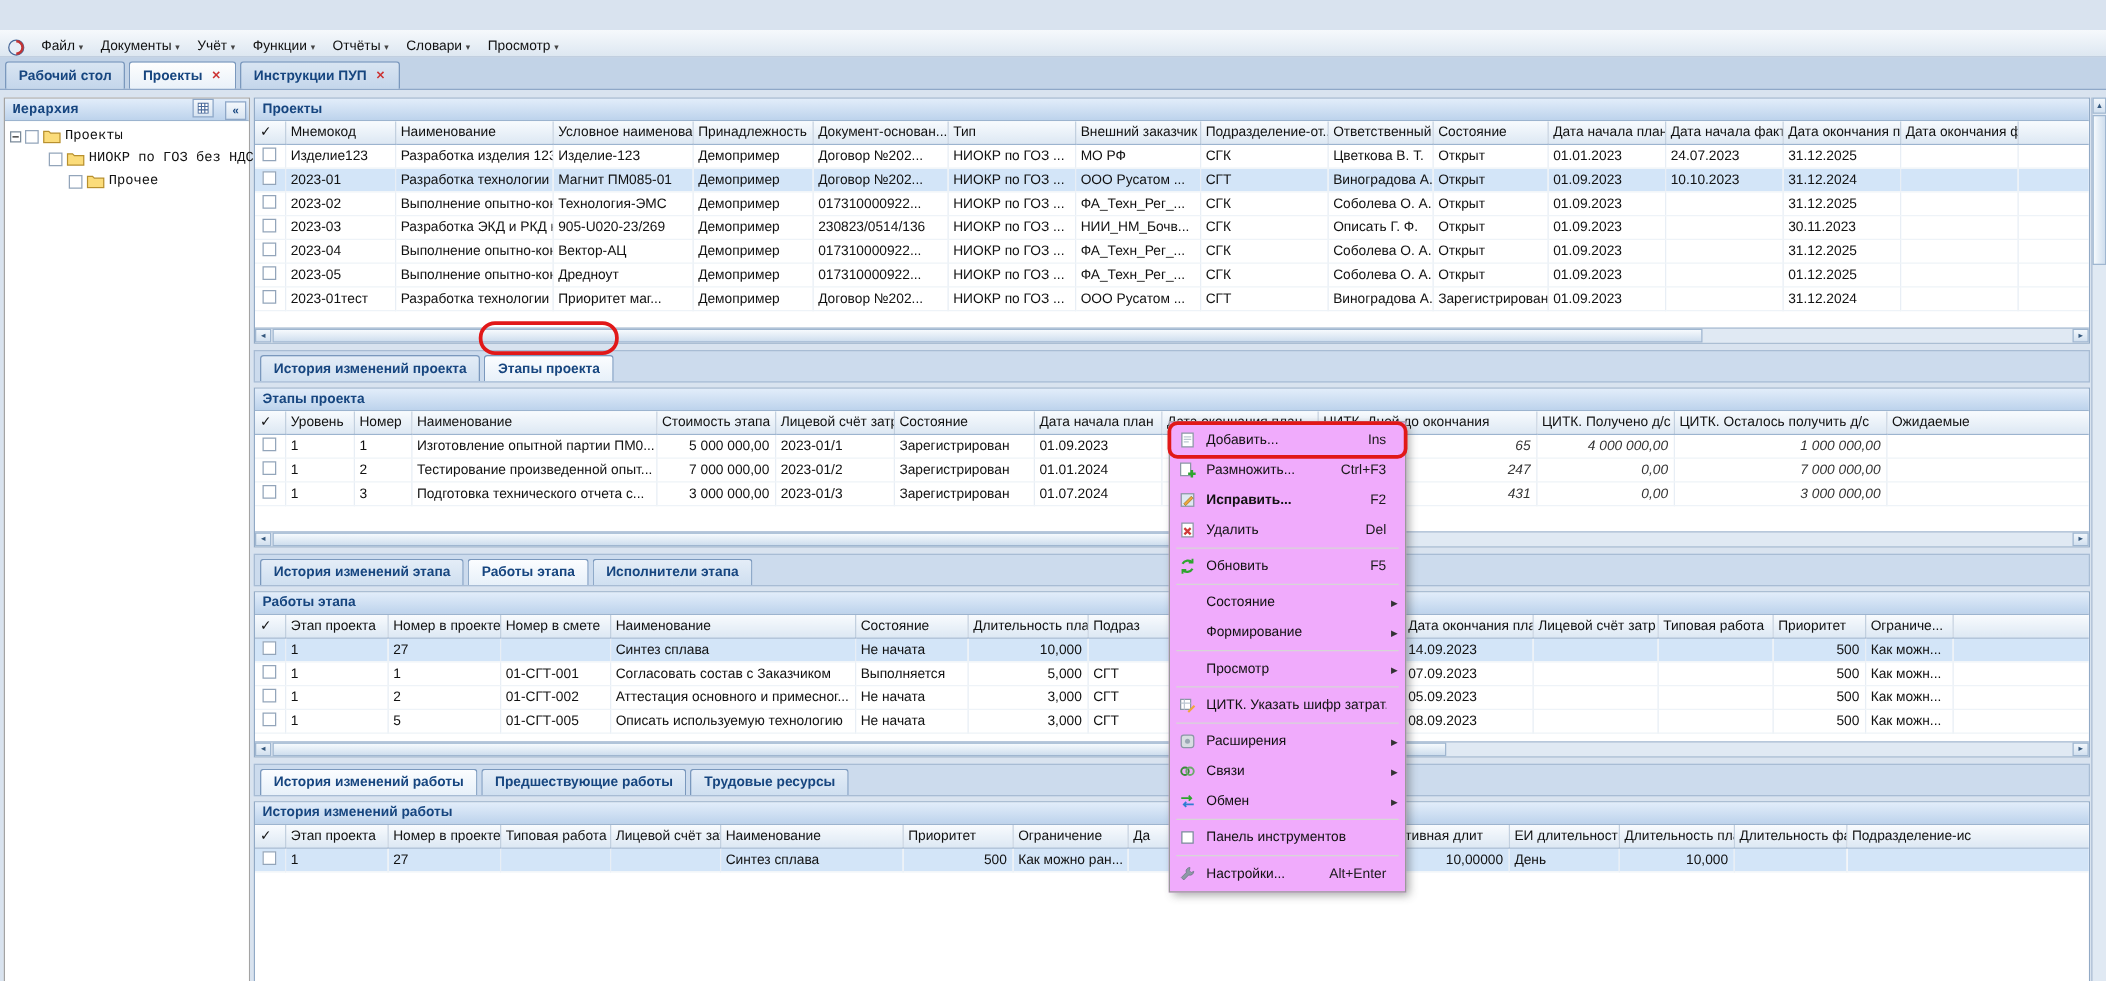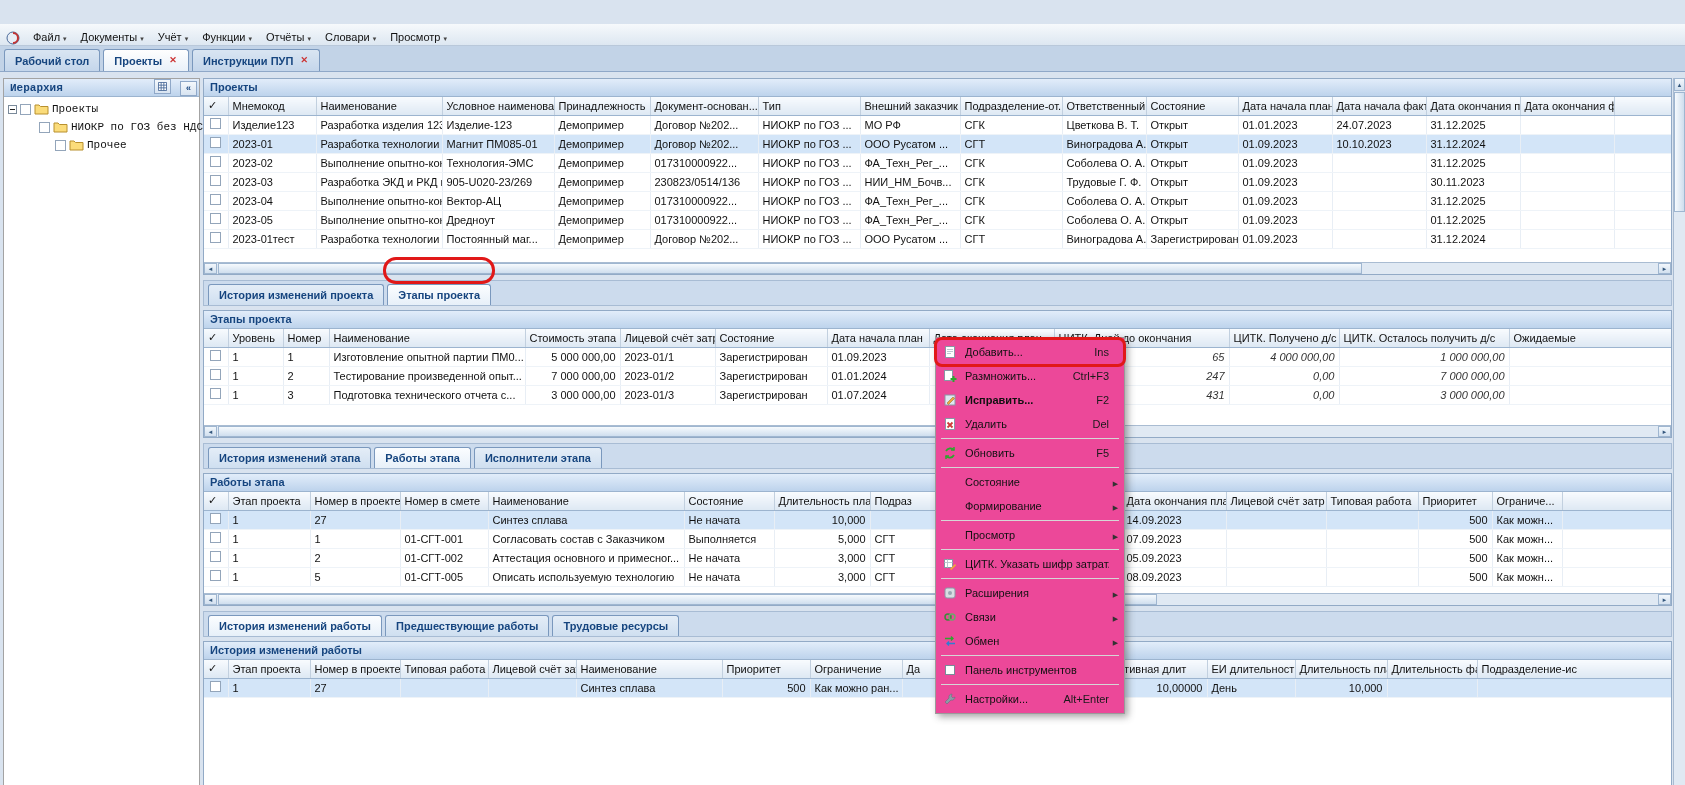--- a/index.html
+++ b/index.html
@@ -83,21 +83,21 @@
   .vscroll{width:12px;background:#e0e9f3;border-left:1px solid #a9bcd2;display:flex;flex-direction:column;
            margin-top:6px;flex:none;}
   .vbtn{height:13px;flex:none;border:1px solid #9fb6d0;background:linear-gradient(#f2f7fc,#d2e0ef);
         display:flex;align-items:center;justify-content:center;color:#35587e;}
   .vbtn.u::after{content:"▲";font-size:6px;}
   .vbtn.d::after{content:"▼";font-size:6px;}
   .vthumb{height:120px;flex:none;border:1px solid #9fb6d0;background:linear-gradient(90deg,#f6fafd,#cfdeee);margin:1px 0;}
   .vsp{flex:1;}
 
   
-  .cmenu{position:absolute;left:935px;top:337px;width:190px;background:#ec4899;border:1px solid #9a9a9a;
+  .cmenu{position:absolute;left:935px;top:337px;width:190px;background:#f0abfc;border:1px solid #9a9a9a;
          box-shadow:3px 3px 7px rgba(60,60,60,.45);z-index:50;padding:2px;}
   .citem{display:flex;align-items:center;height:24px;}
   .citem.b .clabel{font-weight:bold;}
   .cicon{width:24px;flex:none;display:flex;align-items:center;justify-content:center;}
   .clabel{flex:1;padding-left:3px;white-space:nowrap;overflow:hidden;}
   .cshort{flex:none;color:#1a1a1a;padding-left:6px;}
   .carrow{width:13px;flex:none;text-align:center;}
   .carrow.has::after{content:"▶";font-size:7px;color:#333;}
   .csep{height:1px;background:#d6d6d6;margin:2px 3px;}
 
@@ -313,21 +313,21 @@
                 <tr>
                   <td class="cbcell"><span class="cb"></span></td>
                   <td>2023-03</td>
                   <td>Разработка ЭКД и РКД н...</td>
                   <td>905-U020-23/269</td>
                   <td>Демопример</td>
                   <td>230823/0514/136</td>
                   <td>НИОКР по ГОЗ ...</td>
                   <td>НИИ_НМ_Бочв...</td>
                   <td>СГК</td>
-                  <td>Трудовые Г. Ф.</td>
+                  <td>Описать Г. Ф.</td>
                   <td>Открыт</td>
                   <td>01.09.2023</td>
                   <td></td>
                   <td>30.11.2023</td>
                   <td></td>
                   <td></td>
                 </tr>
                 <tr>
                   <td class="cbcell"><span class="cb"></span></td>
                   <td>2023-04</td>
@@ -361,21 +361,21 @@
                   <td>01.09.2023</td>
                   <td></td>
                   <td>01.12.2025</td>
                   <td></td>
                   <td></td>
                 </tr>
                 <tr>
                   <td class="cbcell"><span class="cb"></span></td>
                   <td>2023-01тест</td>
                   <td>Разработка технологии и...</td>
-                  <td>Постоянный маг...</td>
+                  <td>Приоритет маг...</td>
                   <td>Демопример</td>
                   <td>Договор №202...</td>
                   <td>НИОКР по ГОЗ ...</td>
                   <td>ООО Русатом ...</td>
                   <td>СГТ</td>
                   <td>Виноградова А...</td>
                   <td>Зарегистрирован</td>
                   <td>01.09.2023</td>
                   <td></td>
                   <td>31.12.2024</td>

